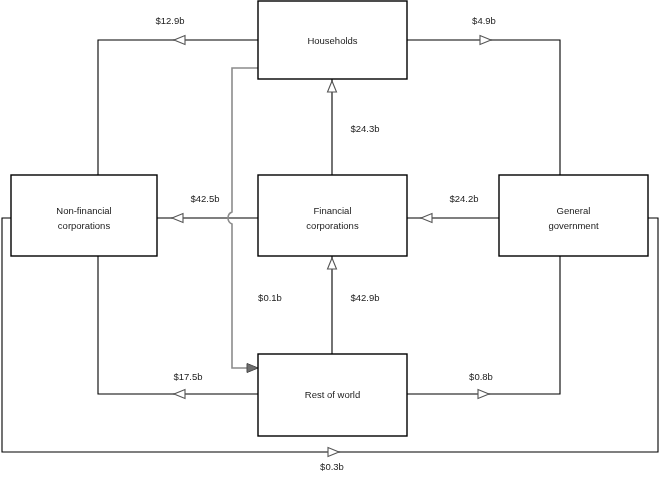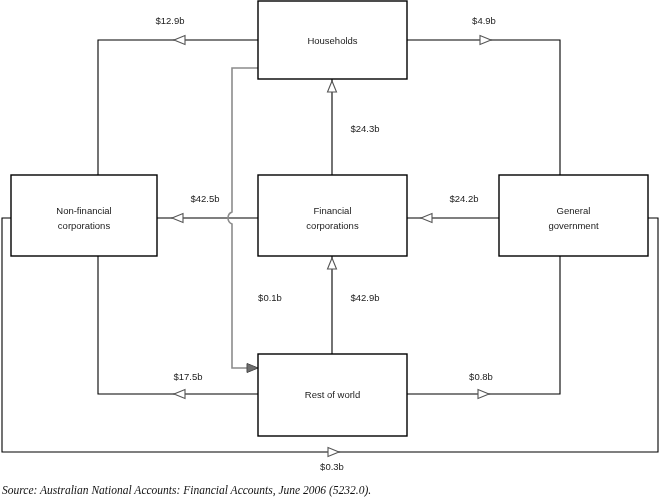--- a/index.html
+++ b/index.html
@@ -148,15 +148,14 @@
     <text class="flow-label" x="205" y="199">$42.5b</text>
     <text class="flow-label" x="464" y="199">$24.2b</text>
     <text class="flow-label" x="270" y="298">$0.1b</text>
     <text class="flow-label" x="365" y="298">$42.9b</text>
     <text class="flow-label" x="188" y="377">$17.5b</text>
     <text class="flow-label" x="481" y="377">$0.8b</text>
     <text class="flow-label" x="332" y="467">$0.3b</text>
 
   </svg>
 
-  <div class="source-note">Source: Australian National Accounts: Financial Accounts, June 2006 (5232.0).</div>
 
 </div>
 
 </body></html>

